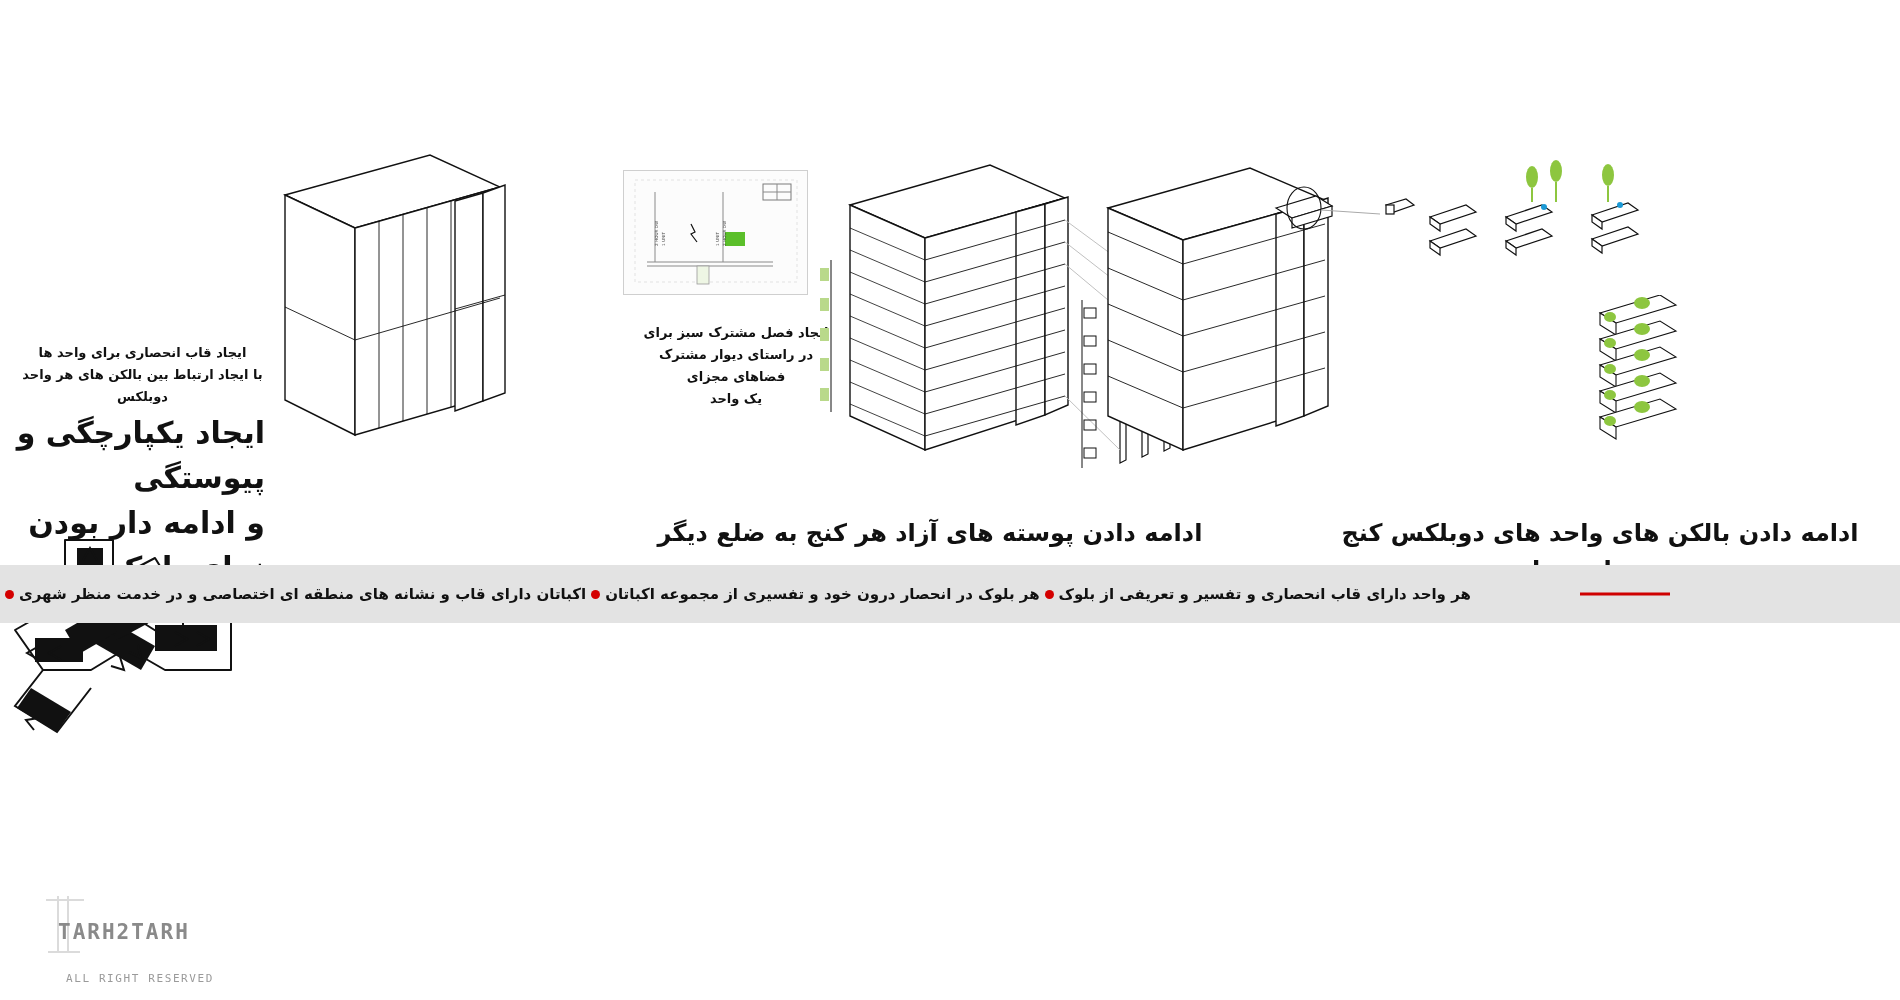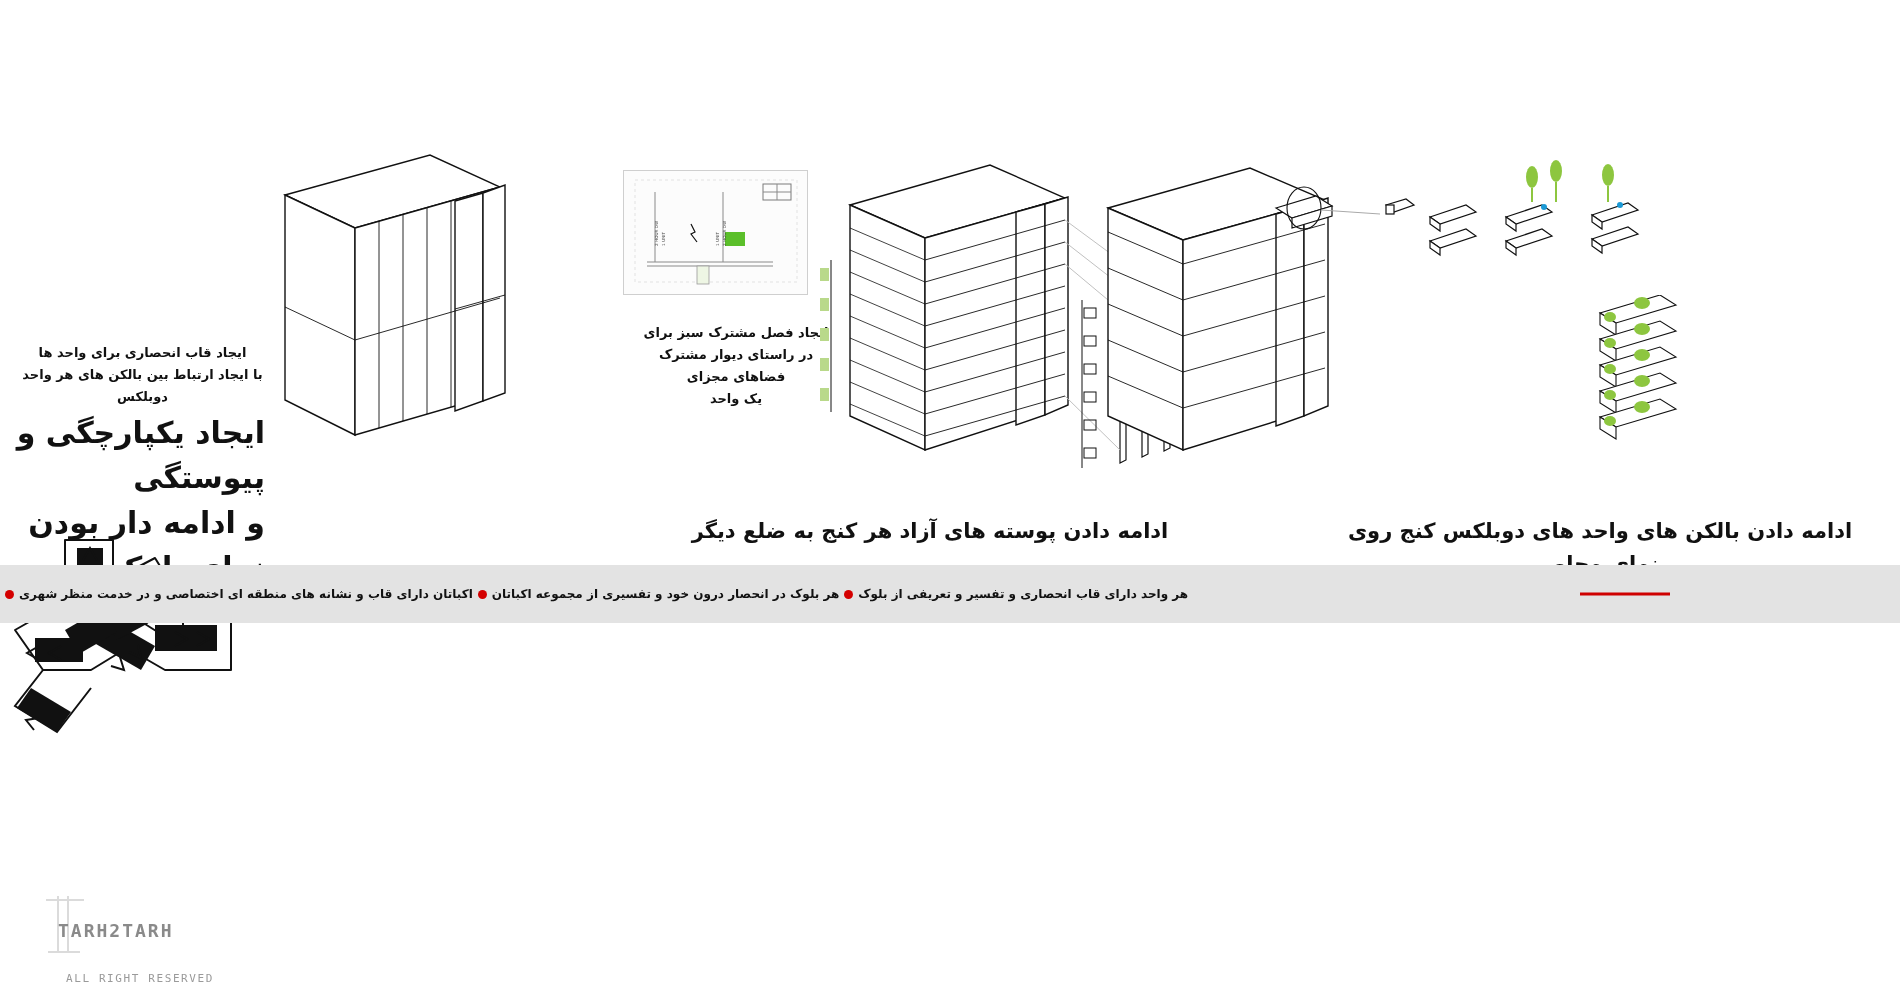--- a/index.html
+++ b/index.html
@@ -15,55 +15,55 @@
   
   .cap{
     position:absolute;
     direction:rtl;
     text-align:center;
     color:#111;
     font-weight:bold;
     line-height:1.55;
     white-space:pre-line;
   }
-  .cap-title{font-size:21px;}
+  .cap-title{font-size:24px;}
   .cap-small{font-size:13px;font-weight:bold;line-height:1.7;}
   .cap-big{font-size:30px;line-height:1.5;text-align:right;}
 
   
   .banner{
     position:absolute;
     left:0;top:565px;width:1900px;height:58px;
     background:#e3e3e3;
     display:flex;align-items:center;justify-content:flex-end;
     direction:rtl;
   }
   .banner-text{
-    font-size:12px;font-weight:bold;color:#111;
+    font-size:15px;font-weight:bold;color:#111;
     padding-right:18px;letter-spacing:0;
     white-space:nowrap;
   }
   .banner-dot{
     display:inline-block;width:9px;height:9px;border-radius:50%;
     background:#d40000;margin:0 5px 1px 5px;vertical-align:middle;
   }
   .banner-rule{
     position:absolute;left:1580px;top:50%;width:90px;height:3px;
     background:#cf0000;transform:translateY(-50%);
   }
 
   
   .logo{
     position:absolute;left:40px;top:890px;width:240px;height:70px;
     opacity:.35;
   }
   .logo-text{
     position:absolute;left:58px;top:920px;
     font-family:"DejaVu Sans Mono", monospace;
-    font-size:18px;letter-spacing:2px;color:#8a8a8a;font-weight:bold;
+    font-size:21px;letter-spacing:2px;color:#8a8a8a;font-weight:bold;
   }
   .logo-sub{
     position:absolute;left:66px;top:972px;
     font-family:"DejaVu Sans Mono", monospace;
     font-size:11px;letter-spacing:1.6px;color:#9a9a9a;
   }
   svg{display:block;}
 </style>
 </head>
 <body>

